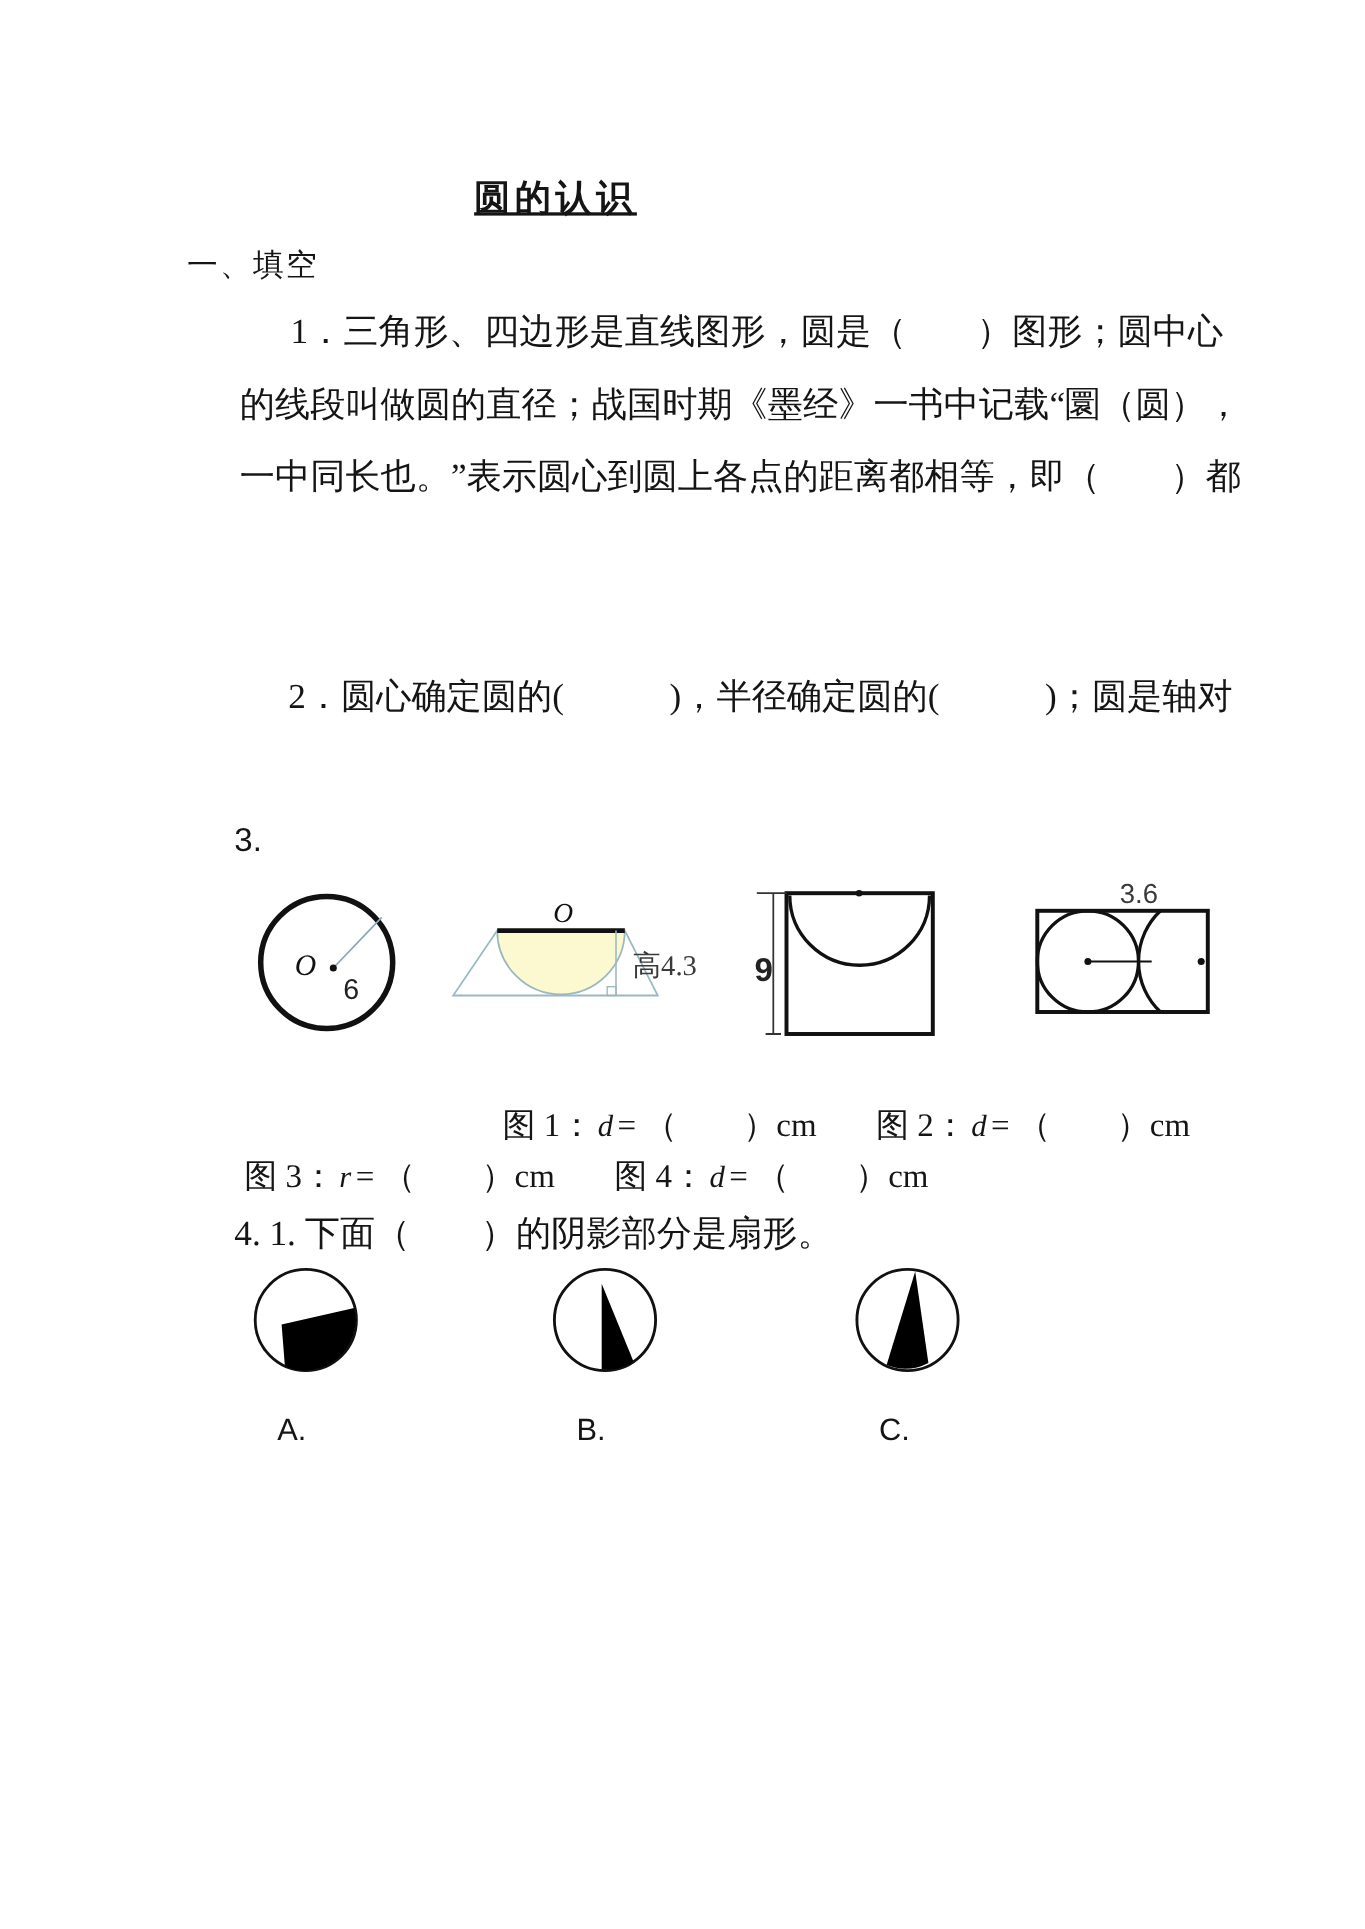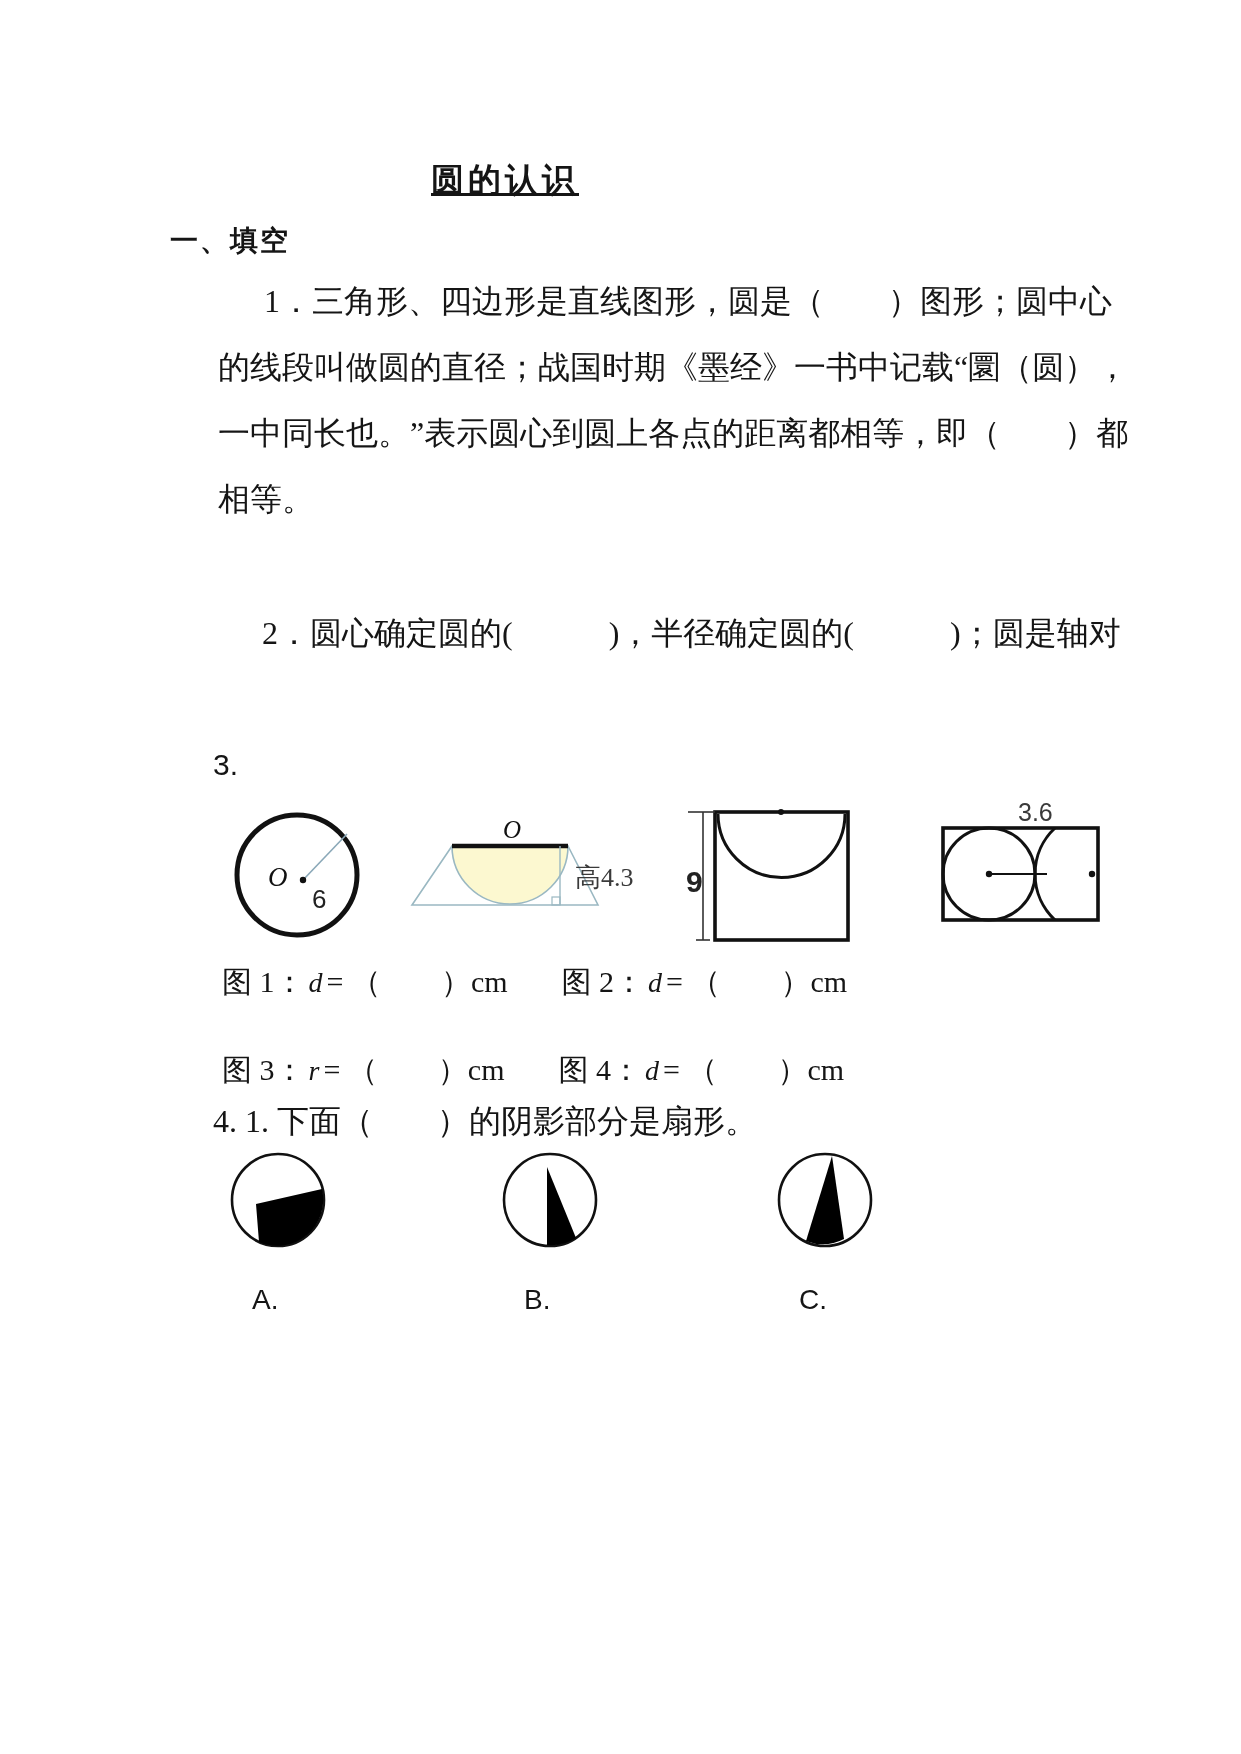--- a/index.html
+++ b/index.html
@@ -8,21 +8,21 @@
     font-family:"Liberation Serif","DejaVu Serif",serif;
     color:#151515;
   }
   .abs{position:absolute;}
 
   .doc-title{
     left:0;top:158px;width:1010px;text-align:center;
     font-size:33px;font-weight:bold;letter-spacing:4px;text-decoration:underline;
   }
   .section-heading{
-    left:170px;top:222px;font-size:28px;font-weight:bold;letter-spacing:2px;
+    left:170px;top:222px;font-size:28px;font-weight:normal;letter-spacing:2px;
   }
   .para{
     left:170px;width:900px;font-size:32px;line-height:66px;
   }
   .para .line{white-space:nowrap;margin-left:48px;}
   .q1{top:268px;}
   .q1 .line.first{padding-left:46px;}
   .q2{top:600px;}
   .q2 .line.first{padding-left:44px;}
 
@@ -32,21 +32,21 @@
   }
 
   .fig{position:absolute;}
   .fig svg{display:block;}
   .serif-italic{font-family:"Liberation Serif",serif;font-style:italic;}
   .sans{font-family:"Liberation Sans","DejaVu Sans",sans-serif;}
 
   .answers-row{
     left:222px;width:860px;font-size:30px;line-height:44px;white-space:nowrap;
   }
-  .ans-row1{top:960px;}
+  .ans-row1{top:1002px;text-align:right;}
   .ans-row2{top:1048px;}
   .ans-item{display:inline-block;white-space:nowrap;}
   .ans-item .var{font-style:italic;font-size:28px;padding:0 4px;}
   .ans-gap{display:inline-block;width:54px;}
 
   .q4-prompt{
     left:213px;top:1100px;font-size:32px;white-space:nowrap;
   }
 
   .option-label{
@@ -57,21 +57,20 @@
 <body>
 
 <div class="abs doc-title">圆的认识</div>
 
 <div class="abs section-heading">一、填空</div>
 
 <div class="abs para q1">
   <div class="line first">1．三角形、四边形是直线图形，圆是（　　）图形；圆中心</div>
   <div class="line">的线段叫做圆的直径；战国时期《墨经》一书中记载“圜（圆），</div>
   <div class="line">一中同长也。”表示圆心到圆上各点的距离都相等，即（　　）都</div>
-  <div class="line">相等。</div>
 </div>
 
 <div class="abs para q2">
   <div class="line first">2．圆心确定圆的(　　　)，半径确定圆的(　　　)；圆是轴对</div>
 </div>
 
 <div class="abs q3-number">3.</div>
 
 <div class="fig" style="left:222px;top:810px;">
   <svg width="150" height="132" viewBox="0 0 150 132">

